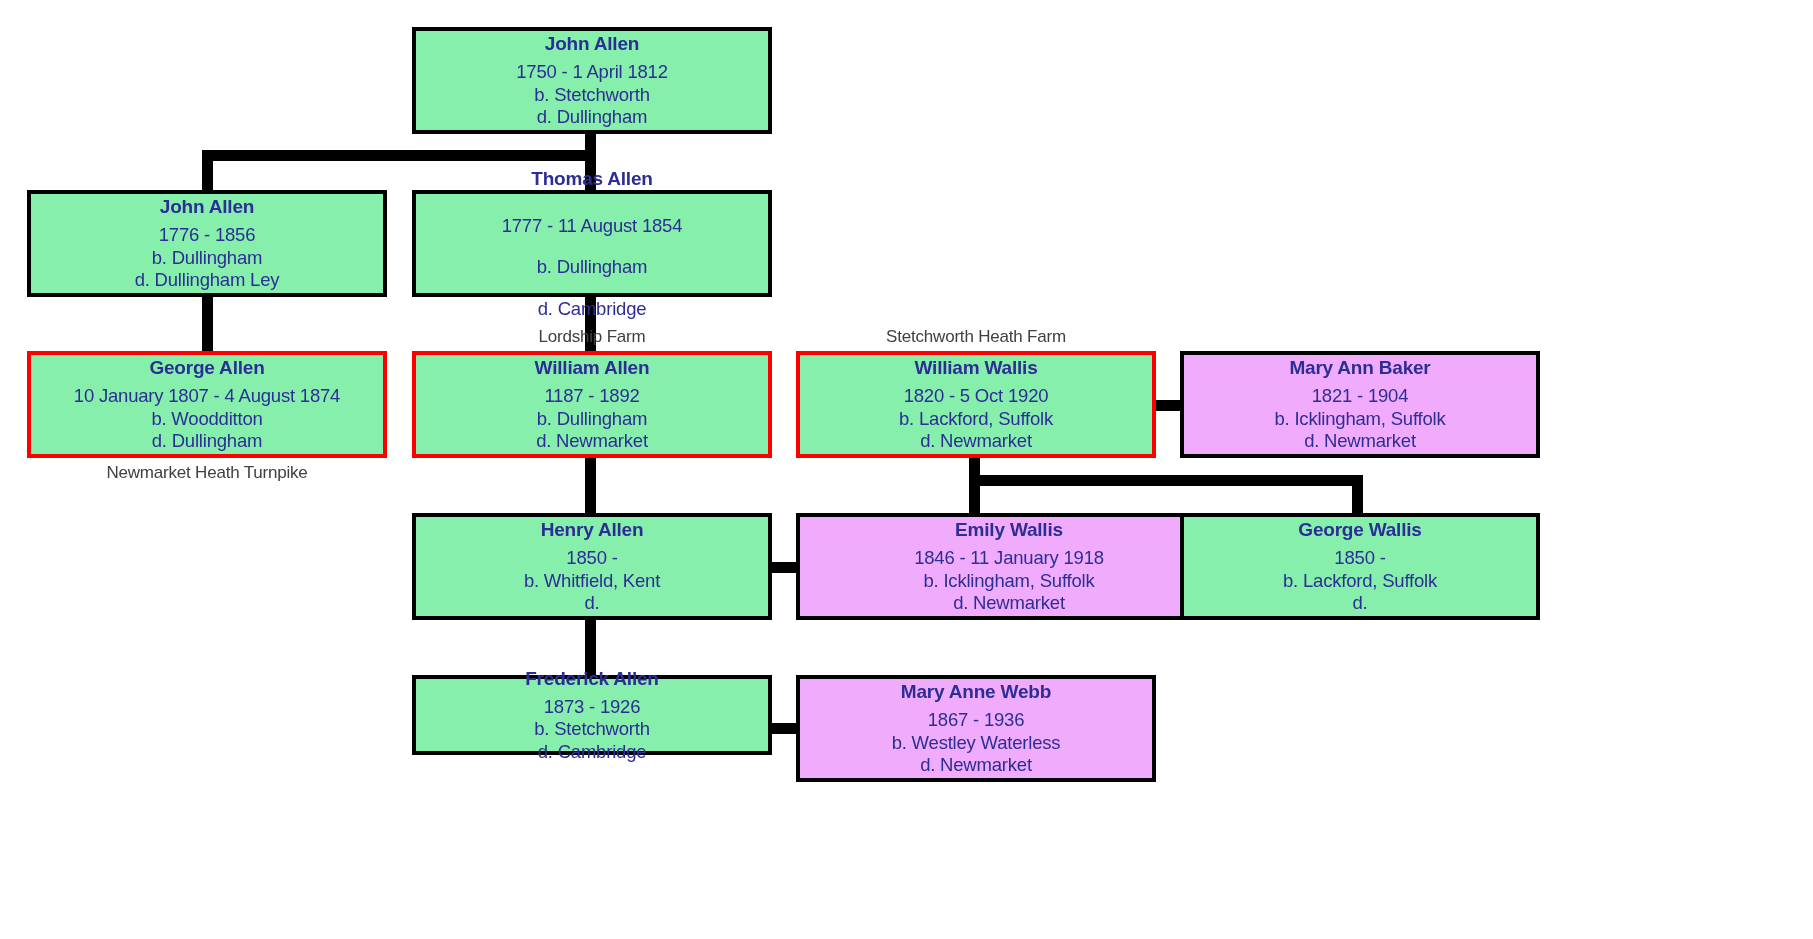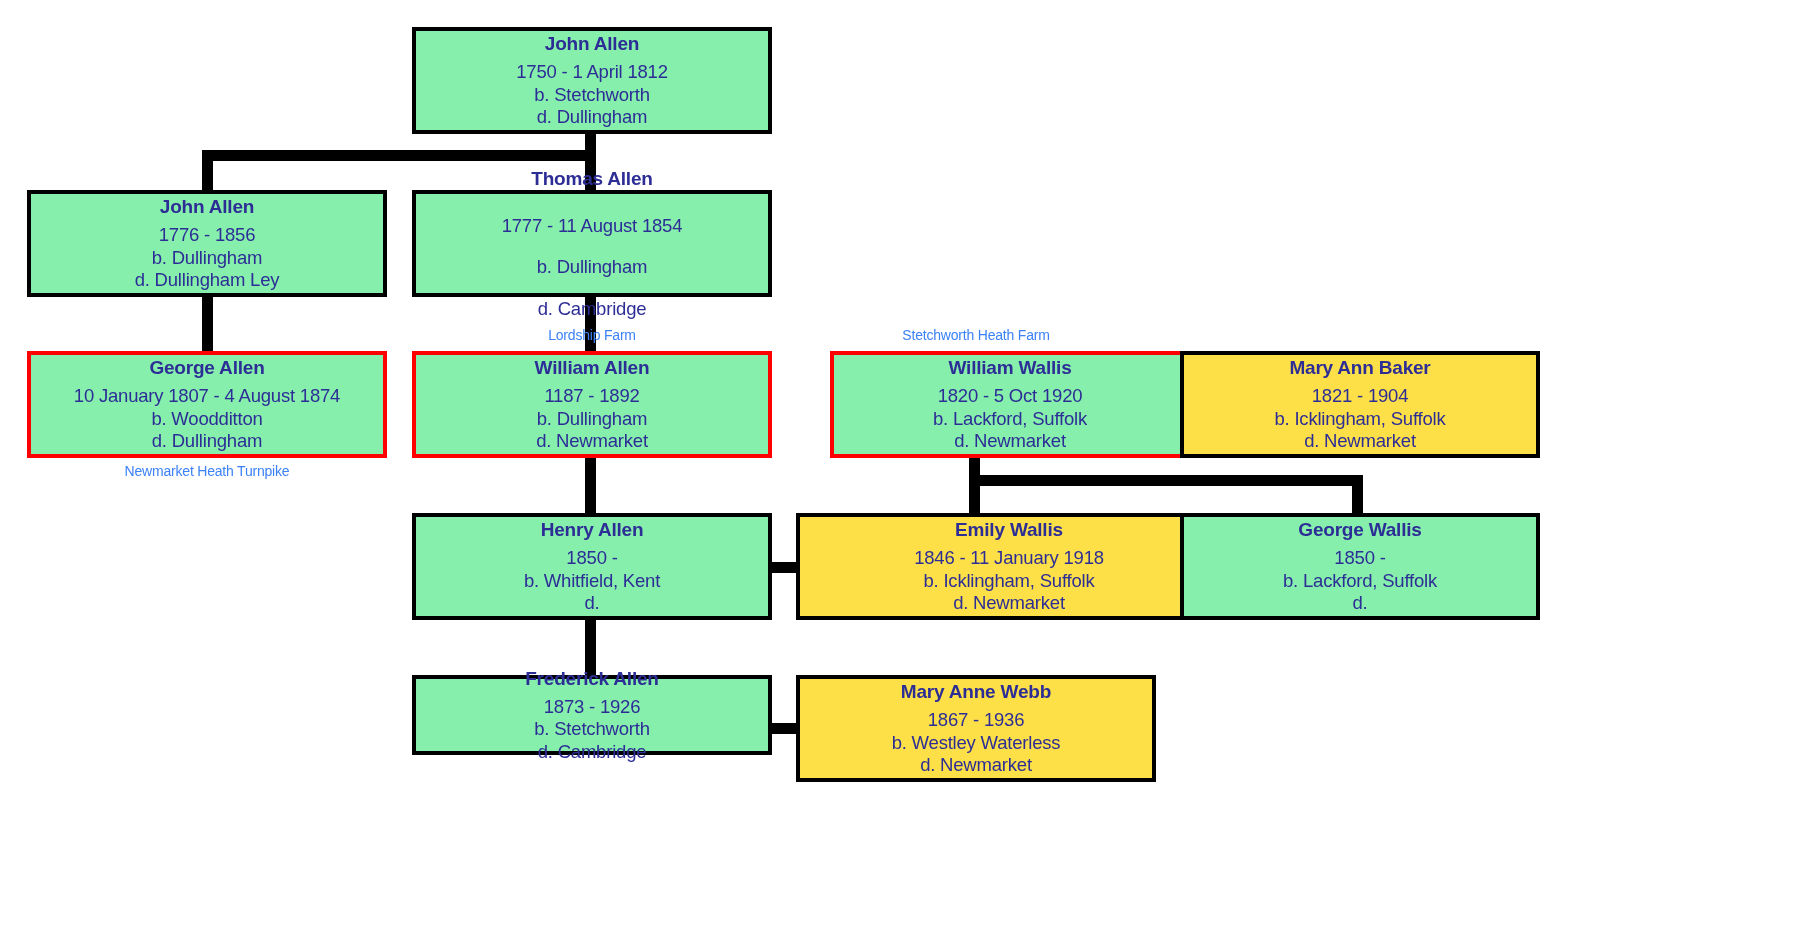--- a/index.html
+++ b/index.html
@@ -34,41 +34,41 @@
     justify-content: center;
     text-align: center;
     color: #2d2d96;
     background: #86efac;
     border: 4px solid #000000;
     z-index: 3;
     line-height: 1.06;
     padding: 2px 6px;
   }
   .node.female {
-    background: #fde047;
+    background: #f0abfc;
   }
   .node.highlight {
     border-color: #ff0000;
   }
   .node .nm {
     font-weight: bold;
     font-size: 19px;
     letter-spacing: -0.2px;
     margin-bottom: 5px;
   }
   .node .ln {
     font-size: 18.5px;
     letter-spacing: -0.2px;
     margin-top: 3px;
   }
   
   .edge-label {
     position: absolute;
-    color: #3b82f6;
-    font-size: 14px;
+    color: #404040;
+    font-size: 17px;
     white-space: nowrap;
     text-align: center;
     z-index: 4;
     letter-spacing: -0.2px;
   }
 </style>
 </head>
 <body>
 
 <div id="canvas">
@@ -128,21 +128,21 @@
     <div class="ln">d. Dullingham</div>
   </div>
 
   <div class="node highlight" style="left:412px; top:351px; width:360px; height:107px;">
     <div class="nm">William Allen</div>
     <div class="ln">1187 - 1892</div>
     <div class="ln">b. Dullingham</div>
     <div class="ln">d. Newmarket</div>
   </div>
 
-  <div class="node highlight" style="left:796px; top:351px; width:360px; height:107px;margin-left:34px;">
+  <div class="node highlight" style="left:796px; top:351px; width:360px; height:107px;">
     <div class="nm">William Wallis</div>
     <div class="ln">1820 - 5 Oct 1920</div>
     <div class="ln">b. Lackford, Suffolk</div>
     <div class="ln">d. Newmarket</div>
   </div>
 
   <div class="node female" style="left:1180px; top:351px; width:360px; height:107px;">
     <div class="nm">Mary Ann Baker</div>
     <div class="ln">1821 - 1904</div>
     <div class="ln">b. Icklingham, Suffolk</div>

